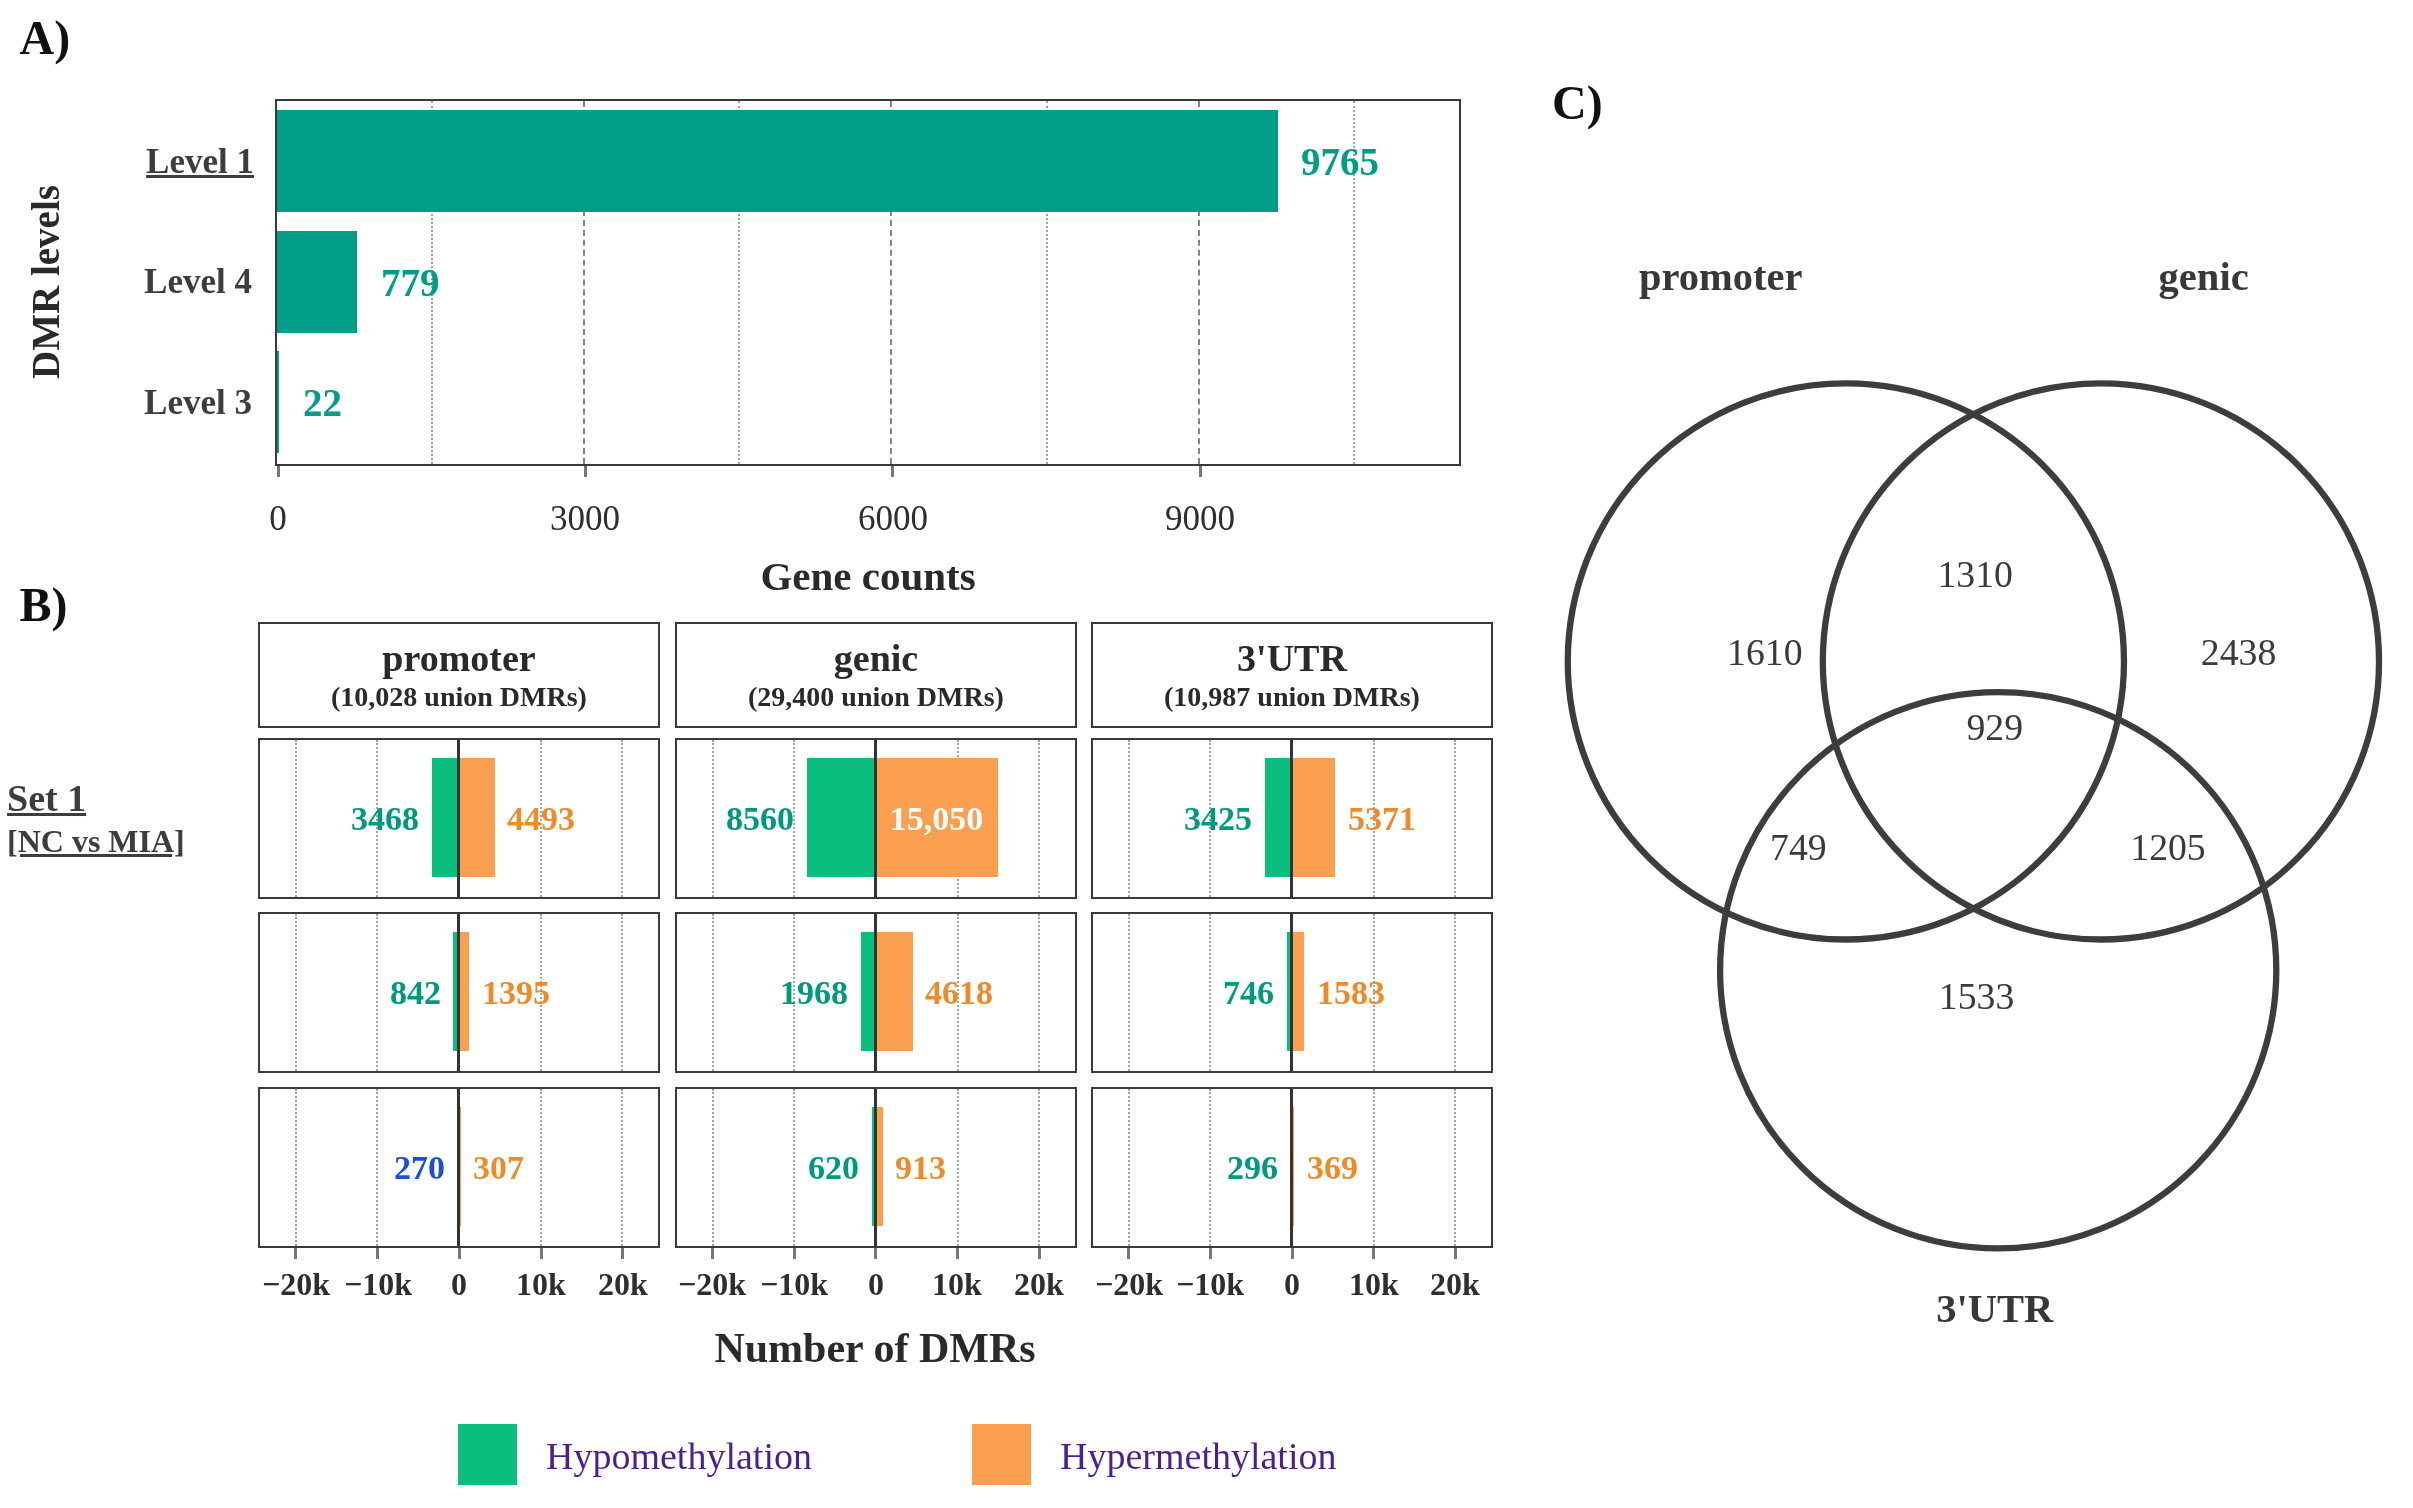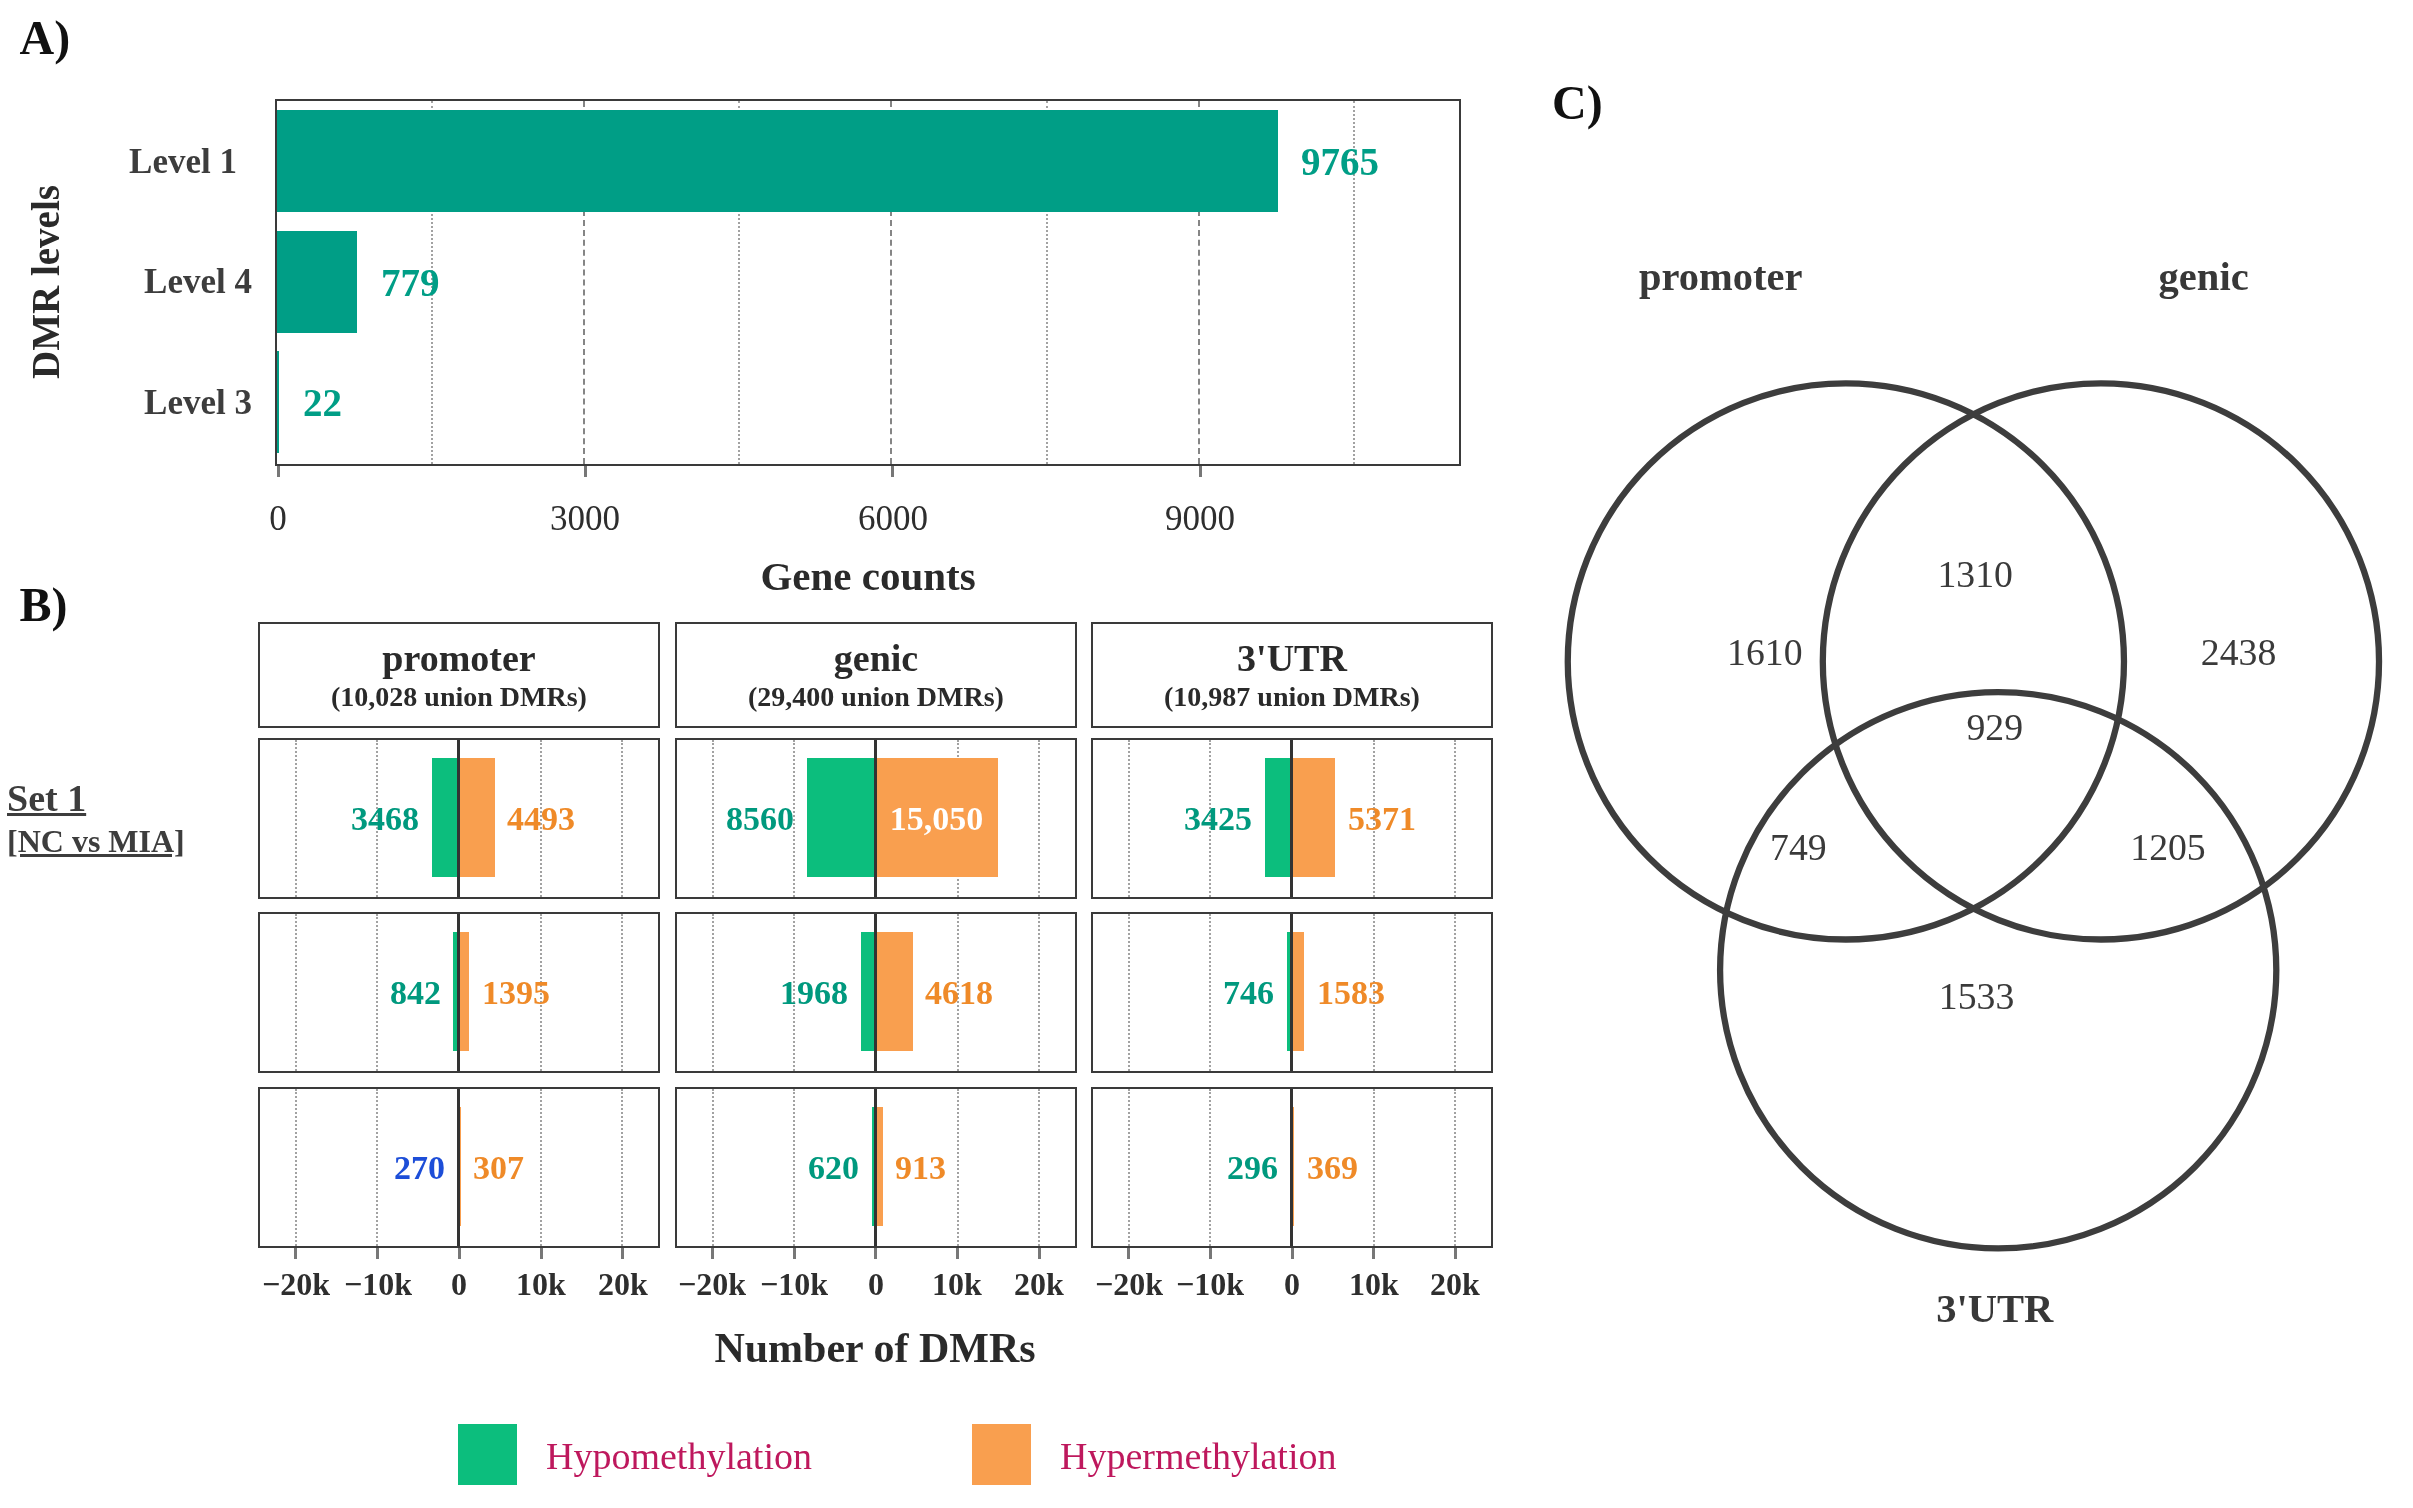--- a/index.html
+++ b/index.html
@@ -20,21 +20,21 @@
   .b-header{position:absolute;border:2.8px solid #3a3a3a;background:#ffffff;box-sizing:border-box;
             display:flex;flex-direction:column;align-items:center;justify-content:center;}
   .b-header .t1{font-size:38px;font-weight:700;color:#2a2a2a;line-height:1.15;}
   .b-header .t2{font-size:28px;font-weight:700;color:#2a2a2a;line-height:1.15;}
   .b-rowlabel{position:absolute;text-align:left;transform:translateY(-50%);color:#3d3d3d;text-decoration:underline;}
   .b-rowlabel .t1{font-size:38px;font-weight:700;line-height:1.2;}
   .b-rowlabel .t2{font-size:32px;font-weight:700;line-height:1.2;}
   .zero-line{position:absolute;top:0;bottom:0;width:2.8px;background:#333333;}
   .bval{position:absolute;font-size:34px;font-weight:700;top:50%;transform:translateY(-50%);white-space:nowrap;}
   .tick-label-b{position:absolute;font-size:32px;font-weight:700;color:#2e2e2e;transform:translateX(-50%);white-space:nowrap;}
-  .legend-label{position:absolute;font-size:38px;color:#be185d;transform:translateY(-50%);white-space:nowrap;}
+  .legend-label{position:absolute;font-size:38px;color:#4c1d95;transform:translateY(-50%);white-space:nowrap;}
   .legend-swatch{position:absolute;width:59px;height:61px;}
   .vlabel{font-size:58px;font-weight:700;fill:#383838;}
   .vnum{font-size:54px;fill:#3a3a3a;}
   svg text{font-family:"Liberation Serif","DejaVu Serif",serif;}
 </style>
 </head>
 <body>
 
 <div id="fig">
 
@@ -50,21 +50,21 @@
         <div class="grid-dash" style="left: 613px;"></div>
         <div class="grid-dash" style="left: 921px;"></div>
         <div style="position: absolute; left: 0px; top: 9.2px; width: 1001px; height: 102px; background: rgb(0, 158, 134);"></div>
         <div class="bar-value-a" style="left: 1024px; top: 60px; color: rgb(0, 158, 134);">9765</div>
         <div style="position: absolute; left: 0px; top: 130px; width: 80px; height: 102px; background: rgb(0, 158, 134);"></div>
         <div class="bar-value-a" style="left: 104px; top: 181px; color: rgb(0, 158, 134);">779</div>
         <div style="position: absolute; left: 0px; top: 250px; width: 2.3px; height: 102px; background: rgb(0, 158, 134);"></div>
         <div class="bar-value-a" style="left: 26px; top: 301px; color: rgb(0, 158, 134);">22</div>
       </div>
   </div>
-  <div class="cat-label" style="left:27px;width:210px;top:162px;">Level 1</div>
+  <div class="cat-label" style="left:44px;width:210px;top:162px;text-decoration:underline;">Level 1</div>
   <div class="cat-label" style="left:42px;width:210px;top:282px;">Level 4</div>
   <div class="cat-label" style="left:42px;width:210px;top:403px;">Level 3</div>
   <div class="abs axis-title" style="left:868px;top:552px;transform:translateX(-50%);font-size:41px;">Gene counts</div>
 
   <span class="abs panel-letter" style="left:19.6px;top:577px;">B)</span>
 
   <div class="b-header" style="left:258px;top:622px;width:402px;height:106px;">
     <div class="t1">promoter</div>
     <div class="t2">(10,028 union DMRs)</div>
   </div>

